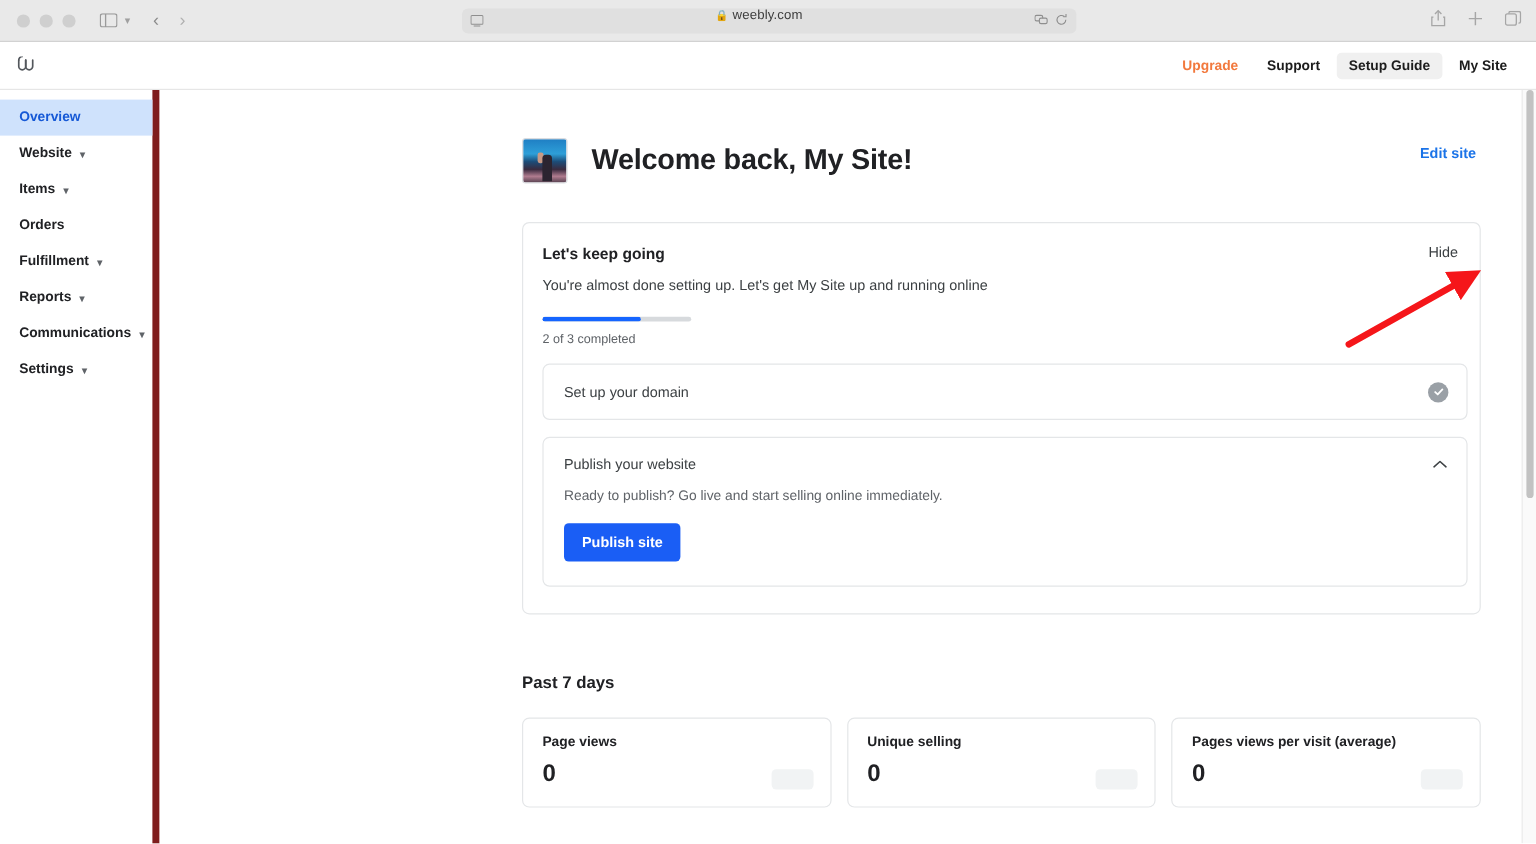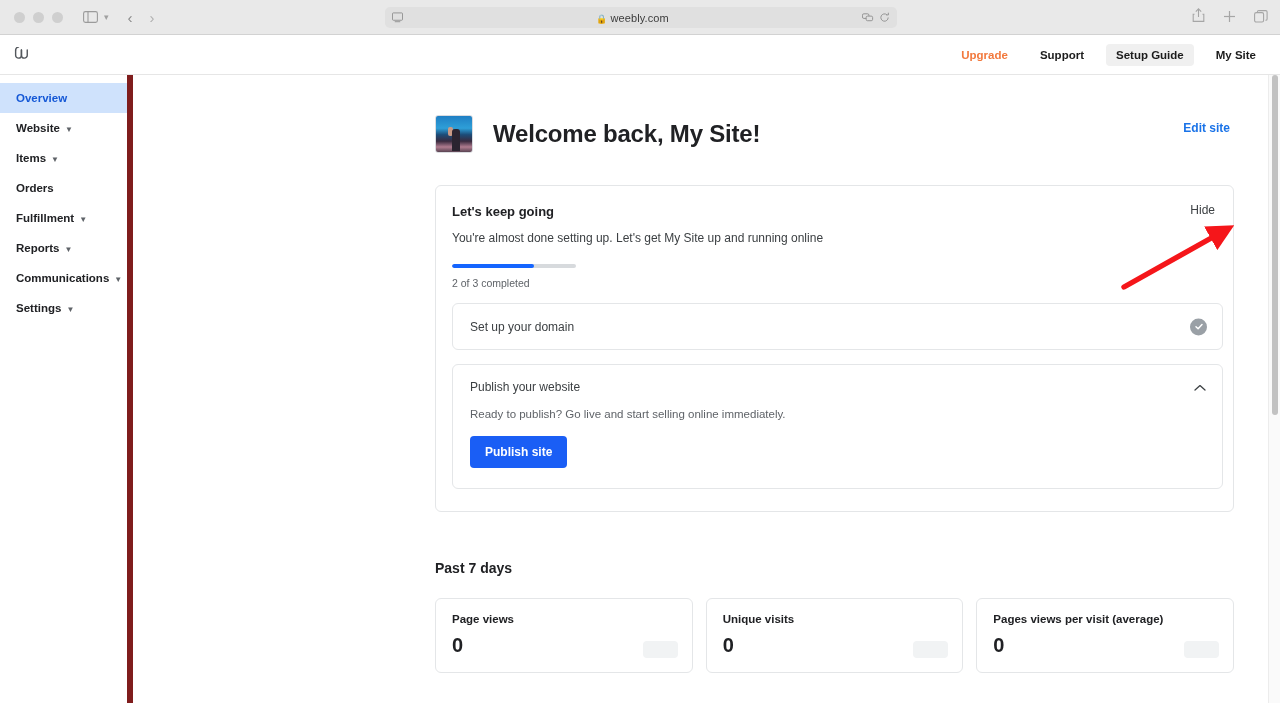--- a/index.html
+++ b/index.html
@@ -31,21 +31,20 @@
   .nav-arrows span { line-height: 1; }
   .nav-back { color: #8a8a8a; }
 
   #url-bar {
     position: absolute;
     left: 385px; top: 7px;
     width: 512px; height: 21px;
     background: #e0e0e0;
     border-radius: 5px;
     display: flex;
-    align-items: center;
     padding: 0 7px;
   }
   #url-text {
     flex: 1; text-align: center;
     font-size: 11px; color: #3c3c3c;
     letter-spacing: 0.1px;
   }
   .url-left-icon { color: #8e8e8e; display: flex; align-items: center; }
   .url-right-icons { display: flex; gap: 5px; align-items: center; color: #8e8e8e; }
   .lock-glyph { font-size: 9px; color: #575757; margin-right: 3px; }
@@ -61,21 +60,21 @@
     position: relative;
     height: 40px;
     background: #fff;
     border-bottom: 1px solid #e6e6e6;
     display: flex;
     align-items: center;
   }
   #weebly-logo { margin-left: 14px; color: #53575c; display: flex; align-items: center; }
   #header-nav {
     position: absolute; right: 14px; top: 0; height: 40px;
-    display: flex; align-items: center; gap: 12px;
+    display: flex; align-items: center; gap: 4px;
     font-size: 11.5px;
   }
   #header-nav > * {
     padding: 5px 10px;
     color: #1c1c1c;
     font-weight: bold;
     white-space: nowrap;
   }
   #header-nav .upgrade { color: #f2793d; }
   #header-nav .pill { background: #f0f0f0; border-radius: 4px; }
@@ -431,21 +430,21 @@
         <div class="stat-card">
           <div class="stat-label">Page views</div>
           <div class="stat-value">0</div>
           <div class="stat-badge">
             
             
           </div>
         </div>
 
         <div class="stat-card">
-          <div class="stat-label">Unique visits</div>
+          <div class="stat-label">Unique selling</div>
           <div class="stat-value">0</div>
           <div class="stat-badge">
             
             
           </div>
         </div>
 
         <div class="stat-card">
           <div class="stat-label">Pages views per visit (average)</div>
           <div class="stat-value">0</div>

